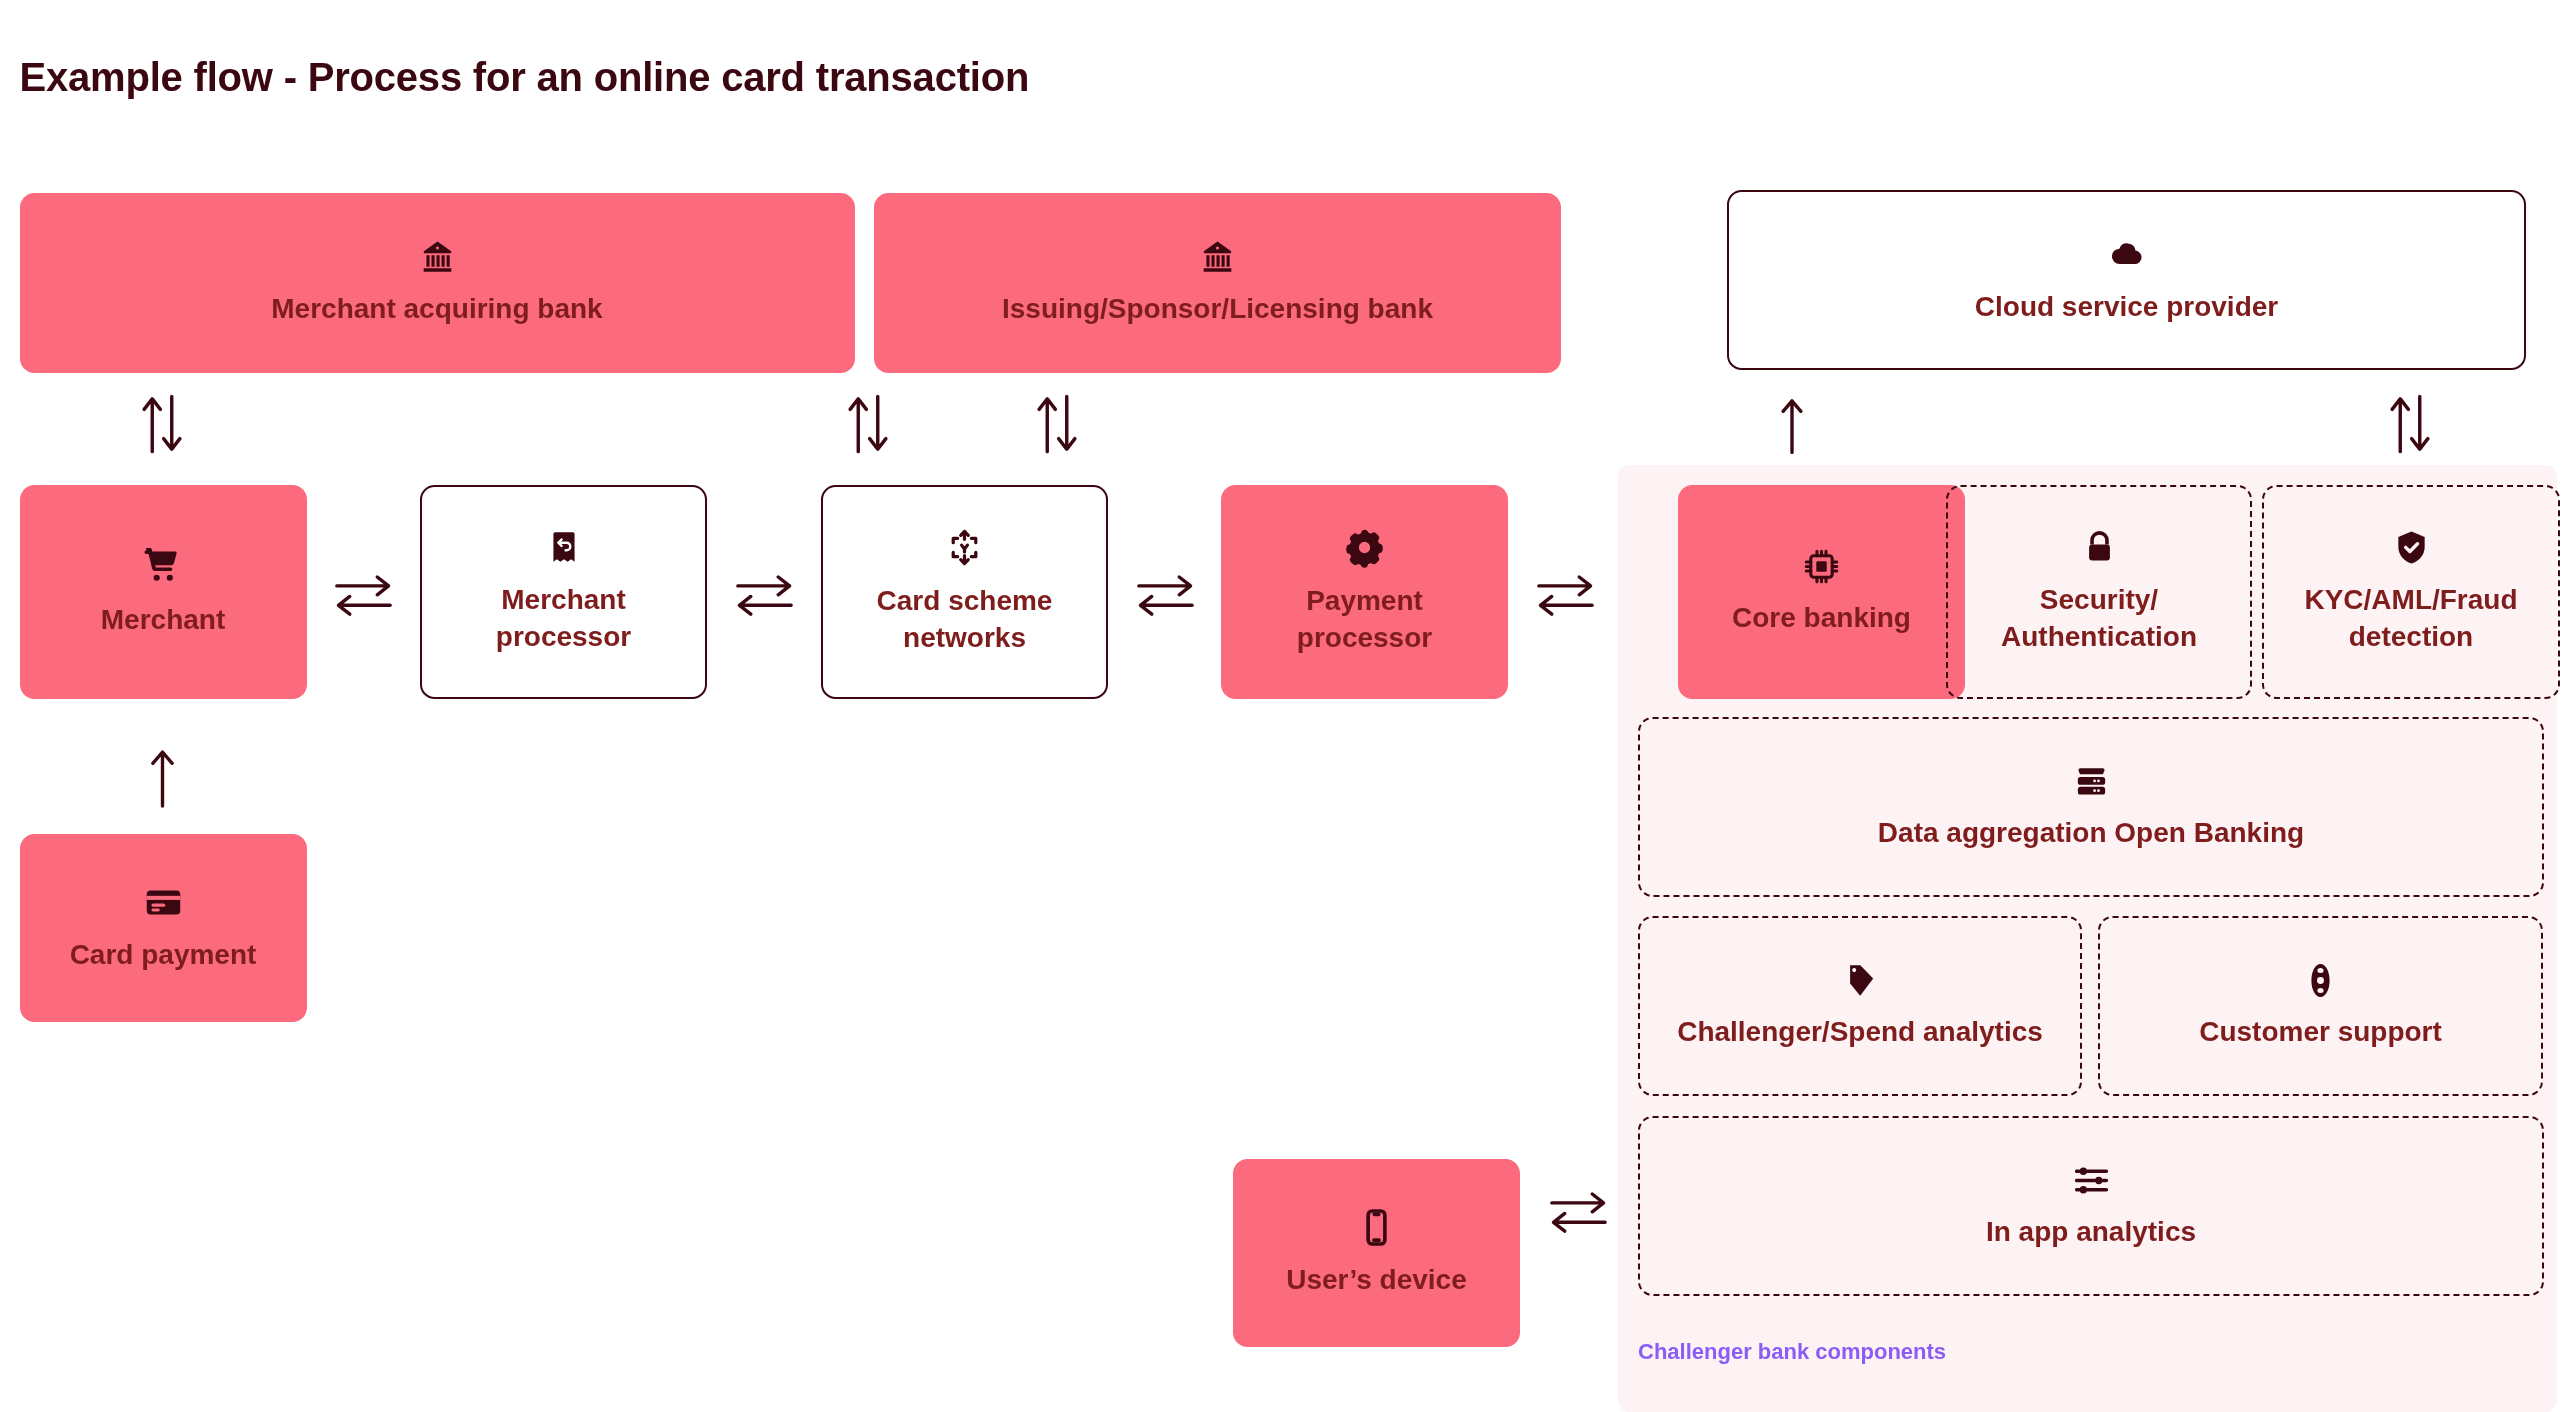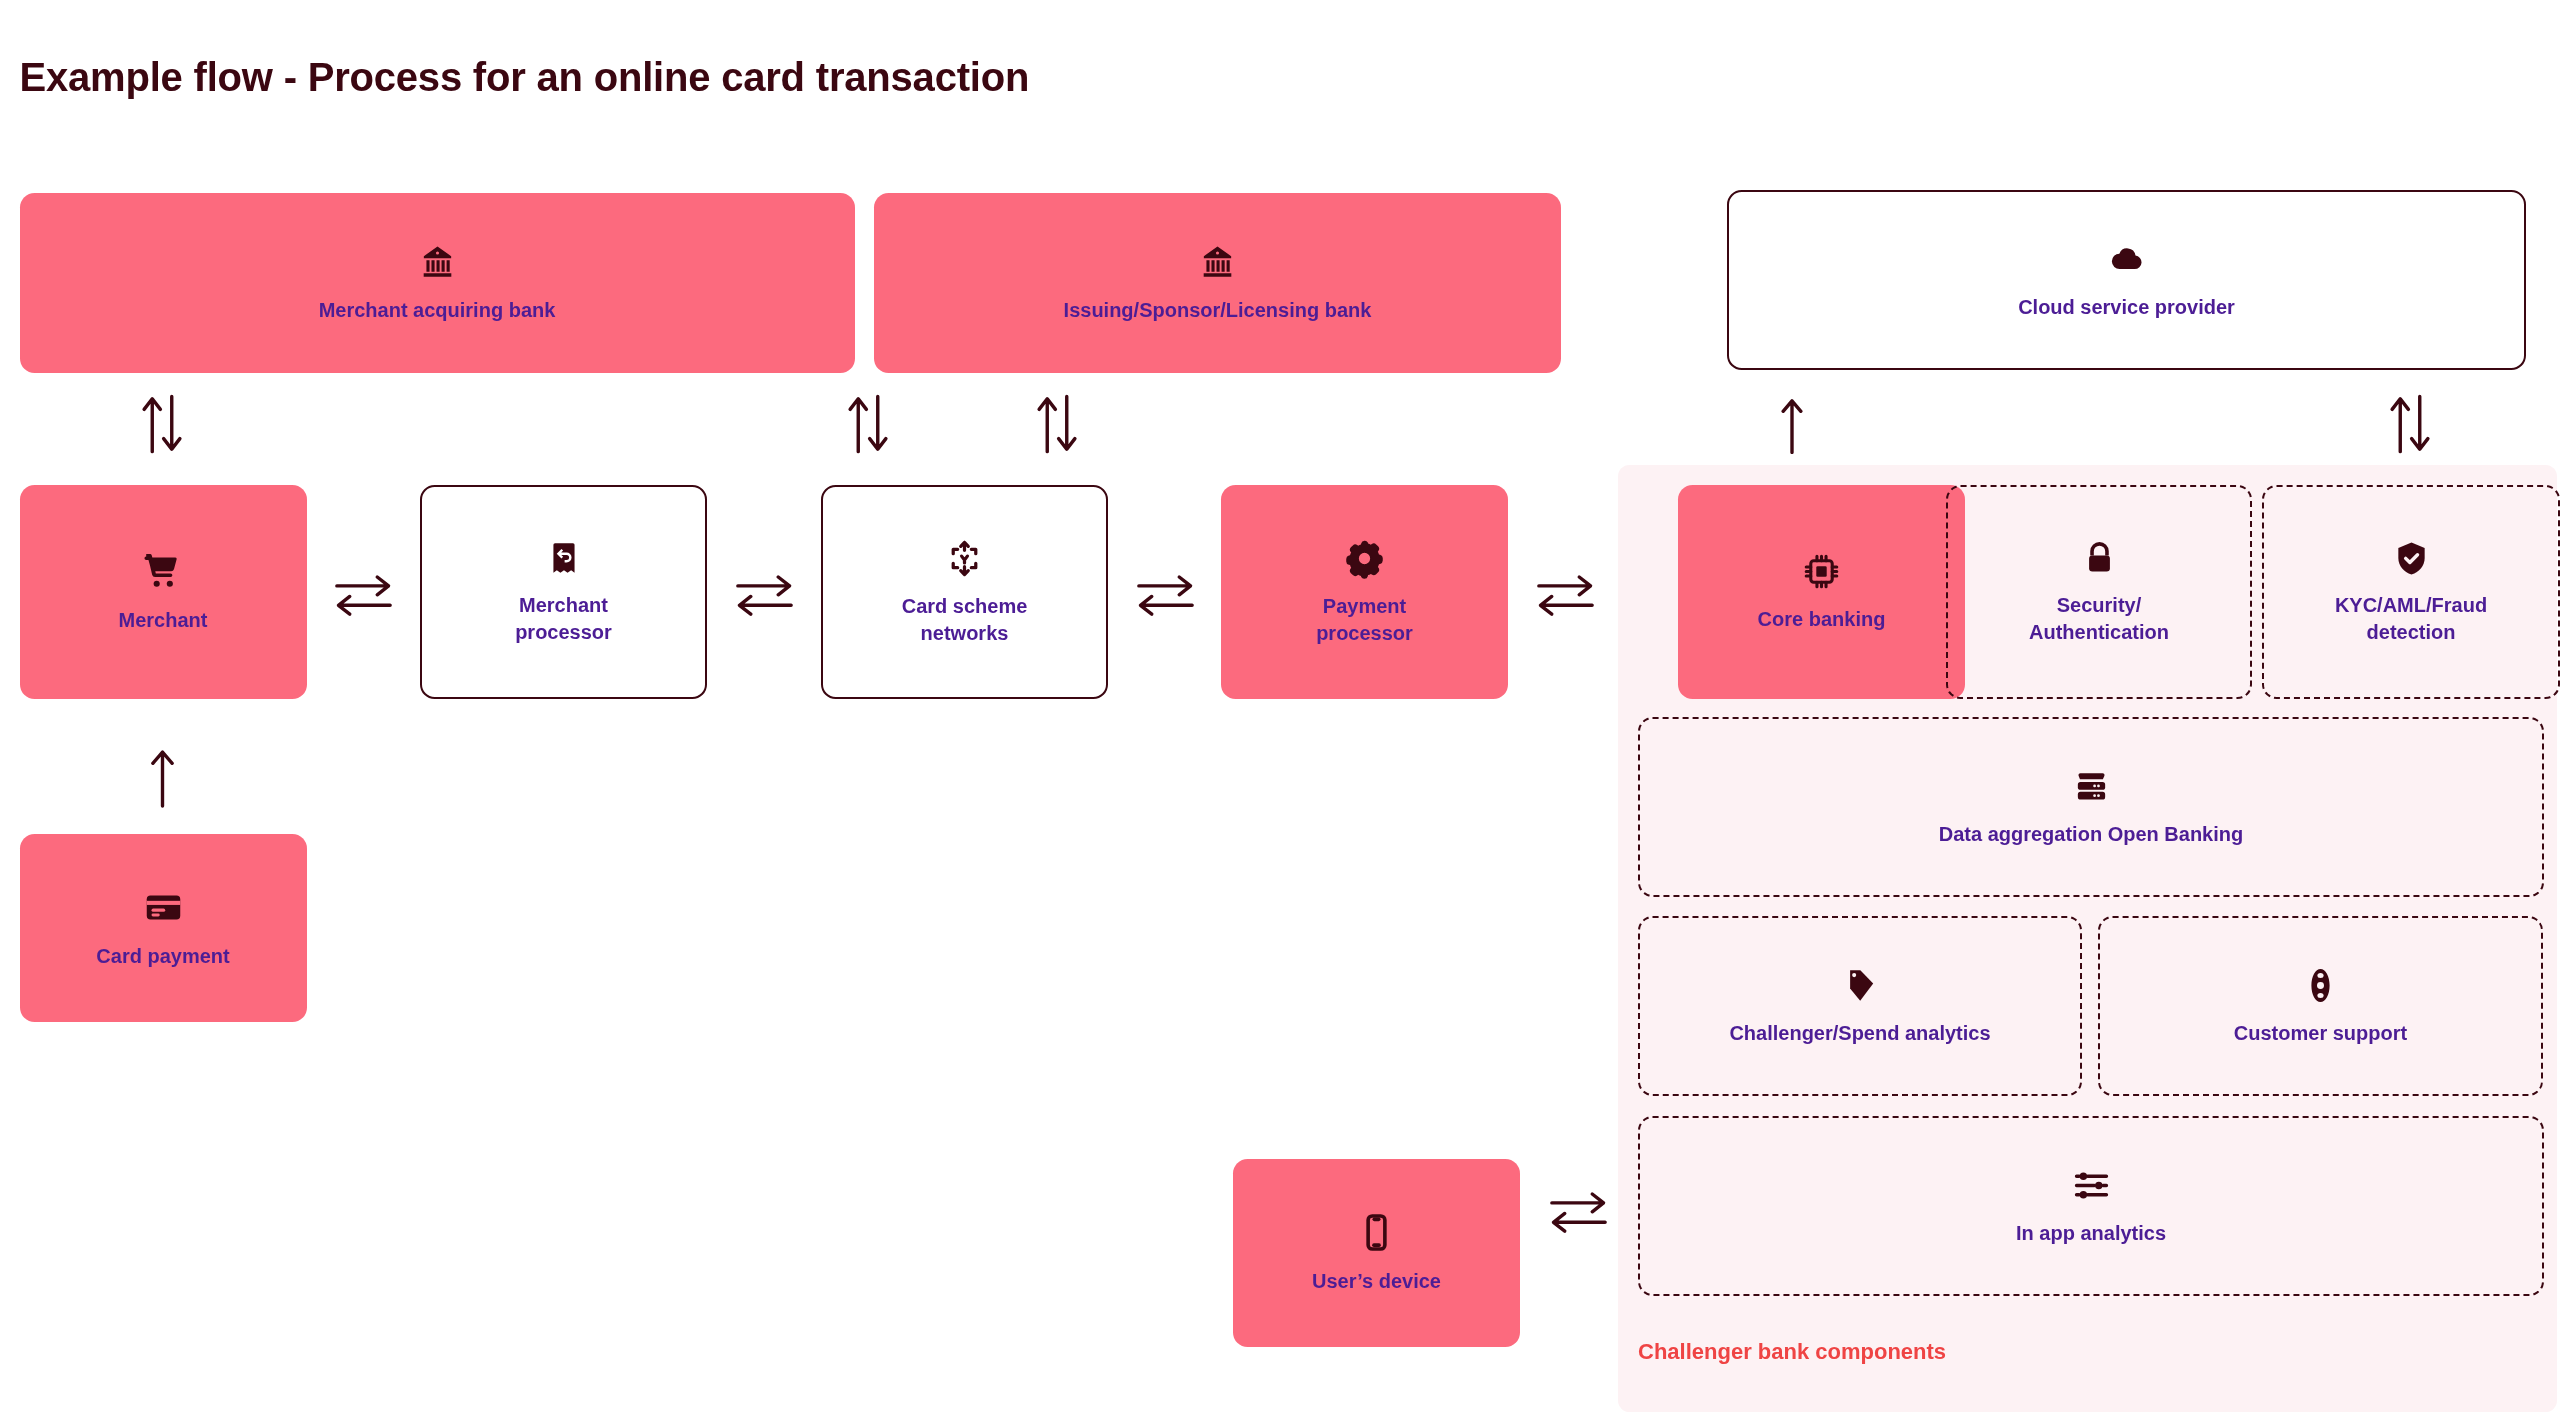--- a/index.html
+++ b/index.html
@@ -41,42 +41,42 @@
     border-radius: 14.6px;
     text-align: center;
     color: #3B0711;
   }
   .node .glyph {
     display: block;
     line-height: 0;
     margin-bottom: 14.6px;
   }
   .node .label {
-    font-size: 20px;
+    font-size: 28px;
     font-weight: 700;
     line-height: 1.32;
-    color: #4c1d95;
+    color: #7f1d1d;
     white-space: pre-line;
   }
   .node.solid { background: #FC6A7E; border: none; }
   .node.outline { background: #ffffff; border: 2.4px solid #3B0711; }
   .node.dashed {
     background: transparent;
     border: 2.4px dashed #3B0711;
   }
 
   
   #challenger-panel {
     background: #FDF2F4;
     border-radius: 11.4px;
   }
   #challenger-caption {
     font-size: 22px;
     font-weight: 700;
-    color: #ef4444;
+    color: #8b5cf6;
     white-space: nowrap;
   }
 
   
   .arrow { line-height: 0; }
   svg { display: block; }
 </style>
 </head>
 <body>
 

